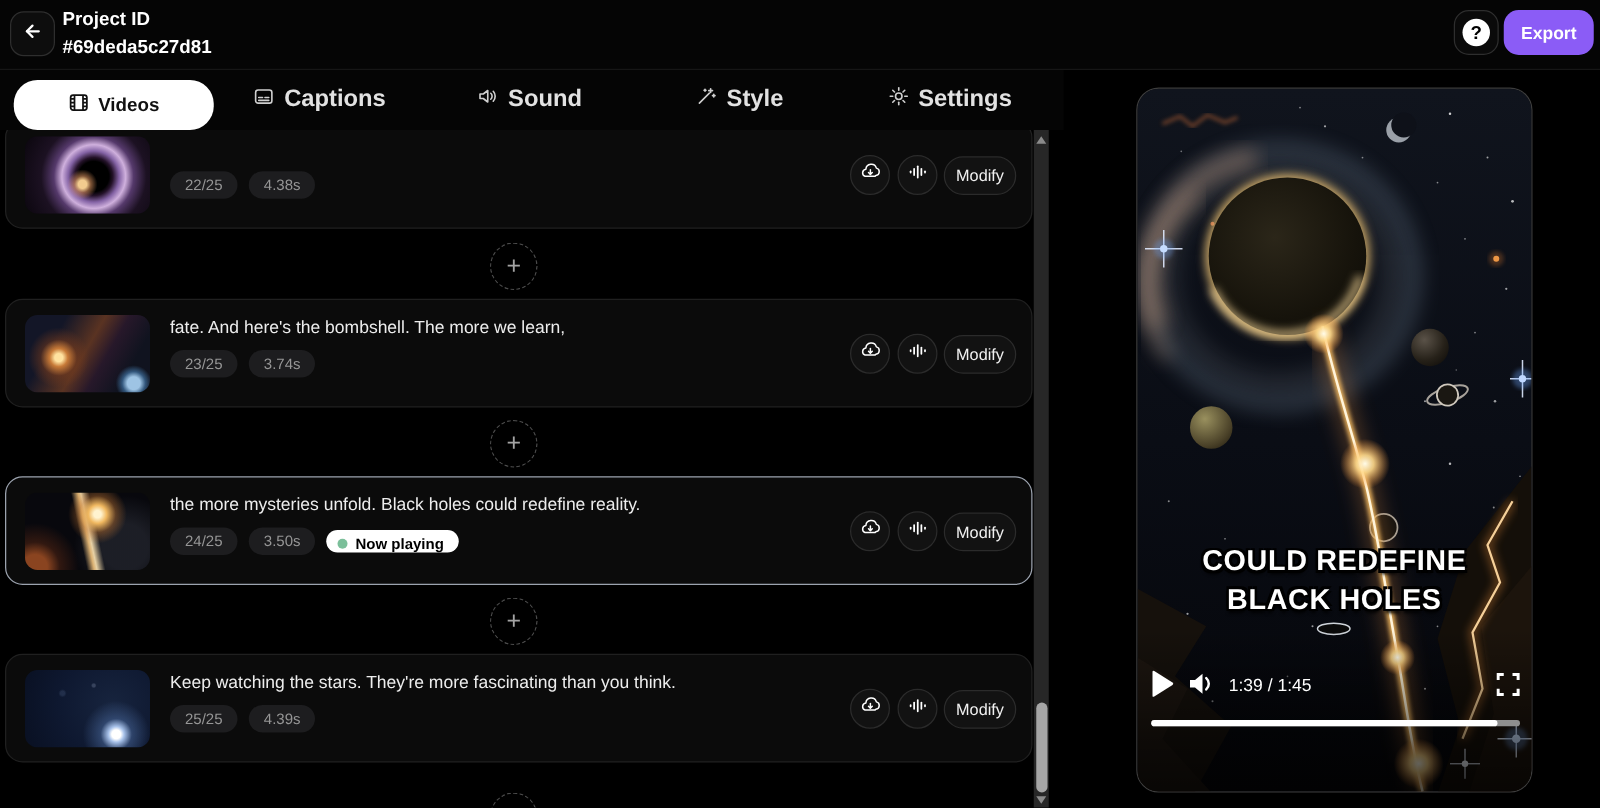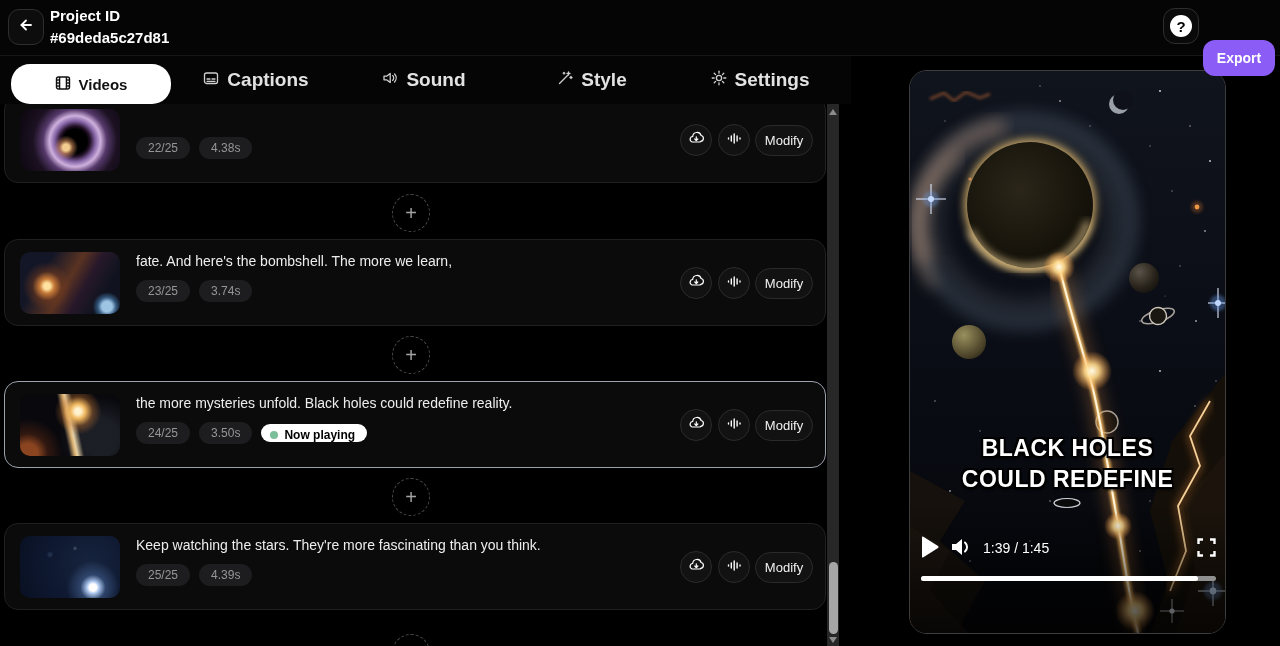--- a/index.html
+++ b/index.html
@@ -15,21 +15,21 @@
   .title-block { position:absolute; left:50px; top:5px; line-height:22px; }
   .title-block div { font-size:15px; font-weight:bold; color:#fff; white-space:nowrap; }
   .help-btn { position:absolute; left:1163px; top:8px; width:36px; height:36px;
               border-radius:12px; background:#0a0a0a; border:1px solid #2e2e2e;
               display:flex; align-items:center; justify-content:center; cursor:pointer; }
   .help-circle { width:22px; height:22px; border-radius:50%; background:#fff; color:#000;
                  font-size:15px; font-weight:bold; display:flex; align-items:center; justify-content:center; }
   .export-btn { position:absolute; left:1203px; top:8px; width:72px; height:36px;
                 border-radius:12px; border:none; background:var(--accent,#8b5cf6);
                 color:#fff; font-size:14px; font-weight:bold; cursor:pointer;
-                font-family:"Liberation Sans", sans-serif;margin-top:32px; }
+                font-family:"Liberation Sans", sans-serif; }
 
   
   .tabbar { position:absolute; left:0; top:56px; width:851px; height:48px; background:#050505; z-index:20; }
   .tab-active { position:absolute; left:11px; top:8px; width:160px; height:40px; border-radius:19px;
                 background:#fff; color:#111; display:flex; align-items:center; justify-content:center;
                 gap:8px; font-size:15px; font-weight:bold; cursor:pointer; }
   .tab { position:absolute; top:0; width:168px; height:48px; display:flex; align-items:center;
          justify-content:center; gap:8px; font-size:19px; font-weight:600; color:#e2e2e2; cursor:pointer; }
   .tab svg, .tab-active svg { flex:0 0 auto; }
 
@@ -480,22 +480,22 @@
     <g stroke="#eaf2ff" stroke-width="1" opacity=".9">
       <line x1="250" y1="540" x2="274" y2="540"></line>
         <line x1="262" y1="528" x2="262" y2="552"></line>
     </g>
     <circle cx="262" cy="540" r="2.6" fill="#f4f9ff"></circle>
 
     <ellipse cx="157" cy="432" rx="13" ry="4.5" fill="#0a0a0a" stroke="#cfd4da" stroke-width="1.2"></ellipse>
   </svg>
 
   <div class="caption">
+    <div>COULD REDEFINE</div>
     <div>BLACK HOLES</div>
-    <div>COULD REDEFINE</div>
   </div>
 
   <div class="bottom-fade"></div>
 
   <div class="controls">
     <button class="play-btn">
       <span>
         <svg width="22" height="24" viewBox="0 0 22 24">
             <path d="M3 2.5 Q3 1 4.4 1.8 L19 11 Q20.3 12 19 13 L4.4 22.2 Q3 23 3 21.5 Z" fill="#fff"></path>
           </svg>

